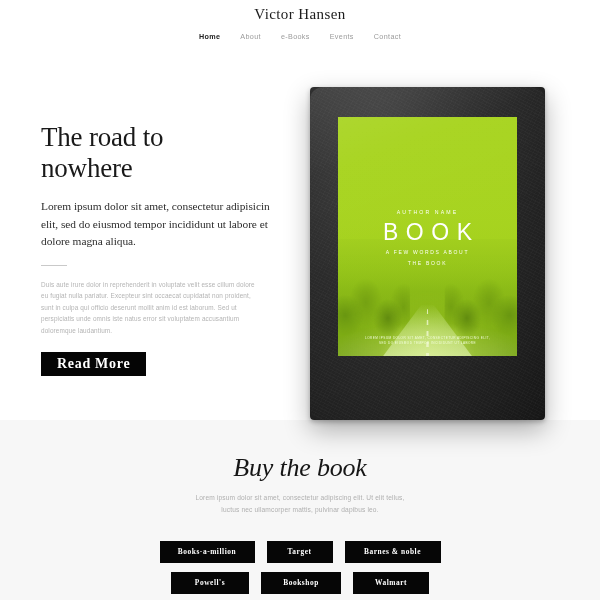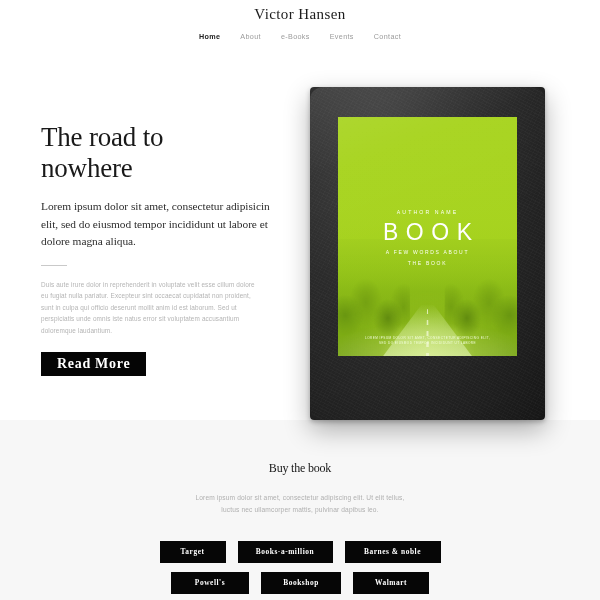--- a/index.html
+++ b/index.html
@@ -260,27 +260,28 @@
   .buy {
     position: absolute;
     left: 0;
     top: 420px;
     width: 600px;
     height: 180px;
     background: #f7f7f7;
   }
   .buy-title {
     font-family: "Liberation Serif", serif;
-    font-size: 12px;
+    font-size: 26px;
     color: #161616;
     text-align: center;
     margin: 36px 0 0 0;
     font-weight: normal;
     line-height: 24px;
     letter-spacing: -0.2px;
+    font-style: italic;
   }
   .buy-sub {
     text-align: center;
     font-size: 6.6px;
     line-height: 12px;
     color: #b0b0b0;
     letter-spacing: 0.15px;
     margin: 12px auto 0 auto;
     width: 260px;
   }
@@ -370,22 +371,22 @@
   </div>
 
   <div class="buy">
     <h2 class="buy-title">Buy the book</h2>
     <p class="buy-sub">
       <span>Lorem ipsum dolor sit amet, consectetur adipiscing elit. Ut elit tellus,</span><br>
       <span>luctus nec ullamcorper mattis, pulvinar dapibus leo.</span>
     </p>
     <div class="store-rows">
       <div class="store-row">
+        <button class="store-btn w-bam">Books-a-million</button>
         <button class="store-btn w-target">Target</button>
-        <button class="store-btn w-bam">Books-a-million</button>
         <button class="store-btn w-barnes">Barnes &amp; noble</button>
       </div>
       <div class="store-row">
         <button class="store-btn w-powell">Powell's</button>
         <button class="store-btn w-bookshop">Bookshop</button>
         <button class="store-btn w-walmart">Walmart</button>
       </div>
     </div>
   </div>
 

